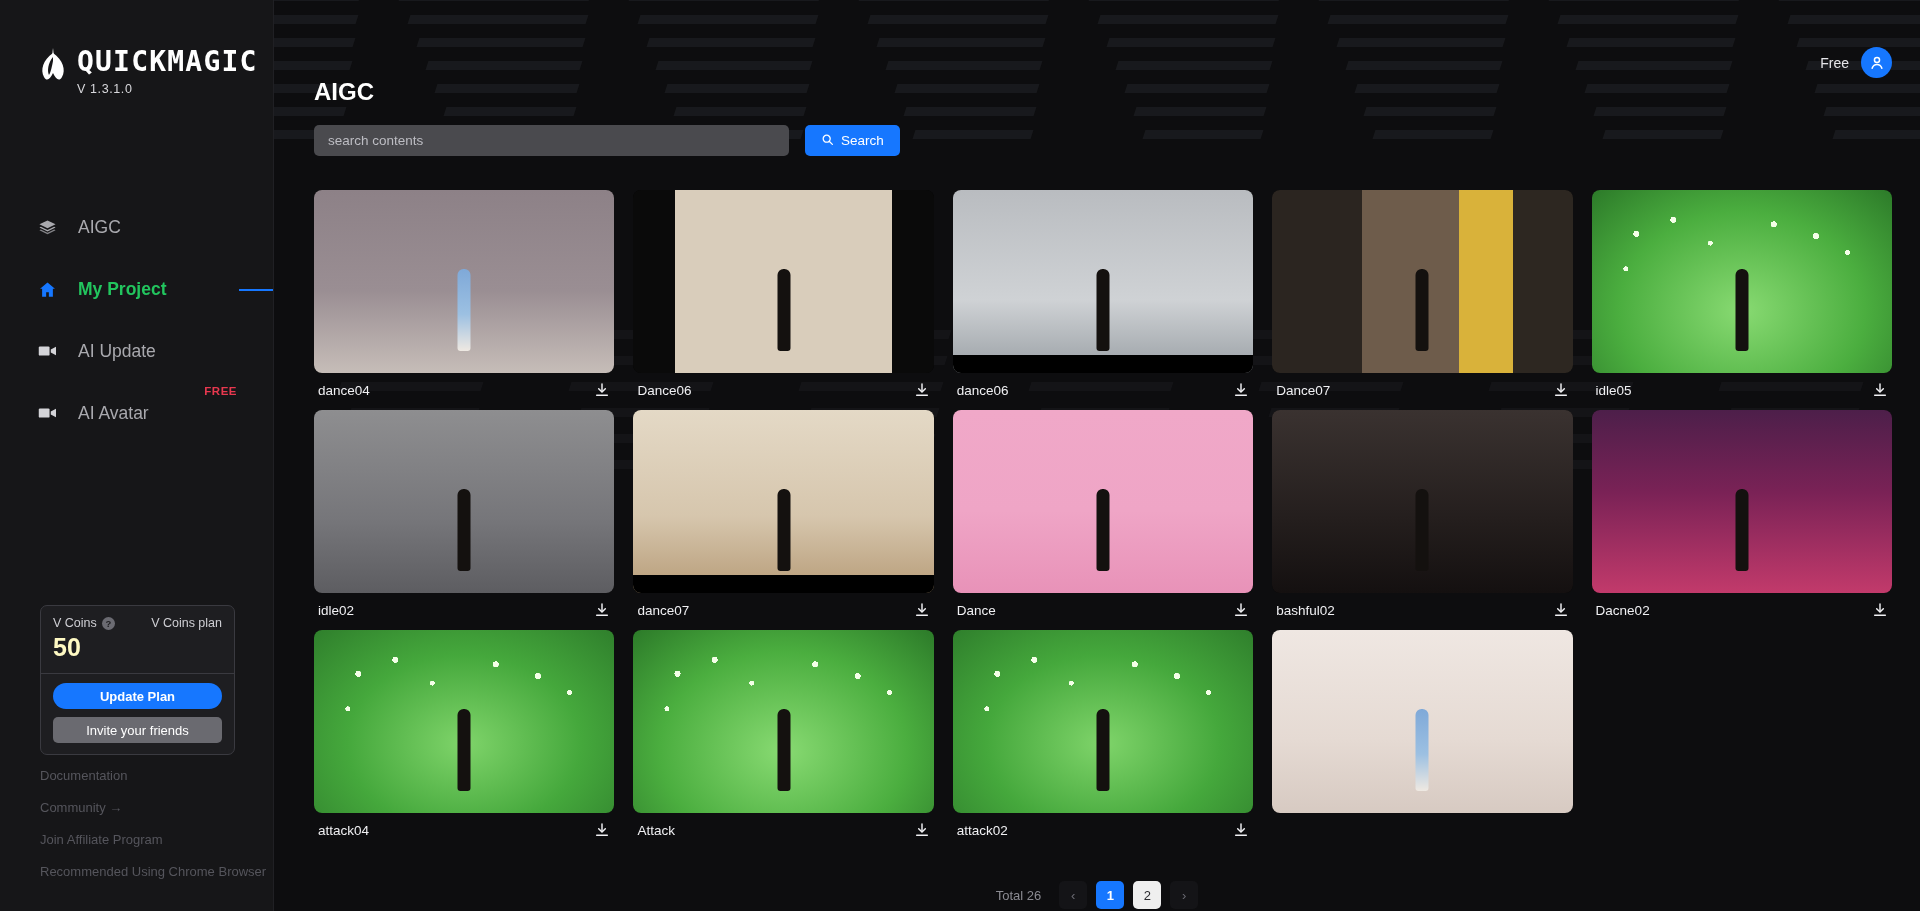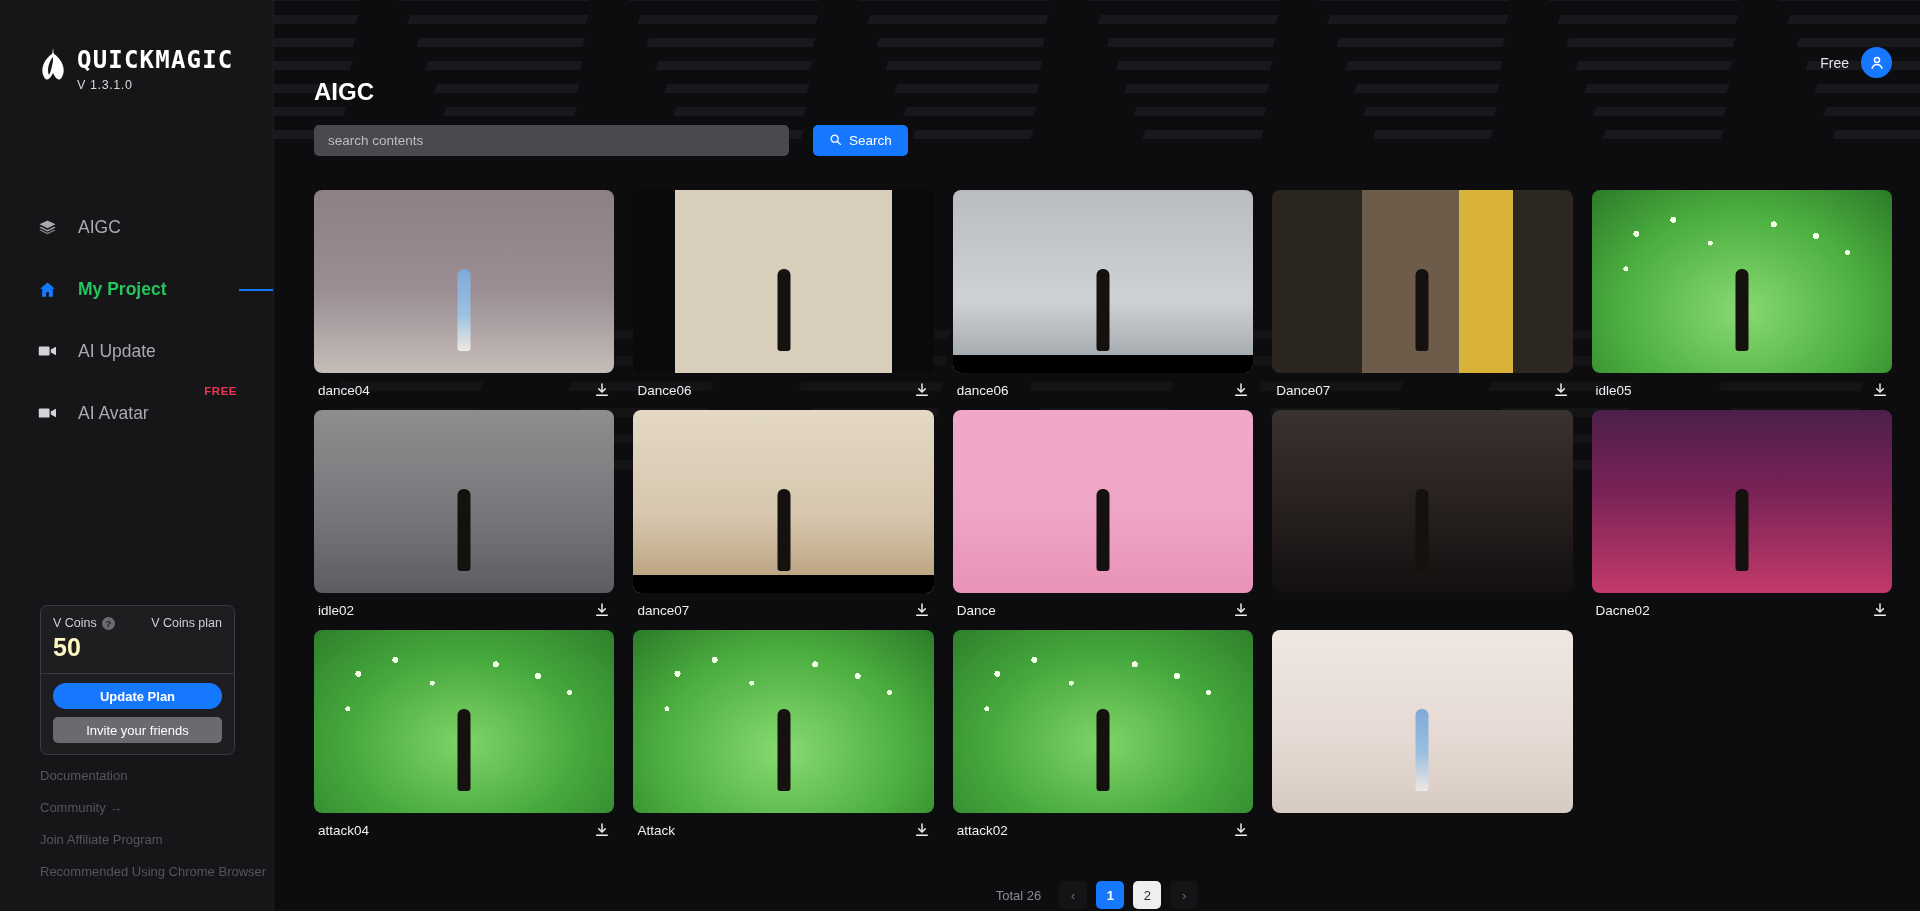--- a/index.html
+++ b/index.html
@@ -21,21 +21,21 @@
   
   .sidebar {
     position: absolute; left: 0; top: 0; width: 274px; height: 911px;
     background: #161618; z-index: 5;
     border-right: 1px solid #202024;
   }
   .brand { position: absolute; left: 36px; top: 48px; display: flex; align-items: flex-start; }
   .brand-mark { width: 34px; height: 40px; position: relative; margin-right: 7px; }
   .brand-txt { display: flex; flex-direction: column; }
   .brand-name {
-    color: #fff; font-size: 24px; font-weight: 700; letter-spacing: 1.2px;
+    color: #fff; font-size: 28px; font-weight: 700; letter-spacing: 1.2px;
     font-family: "DejaVu Sans Mono", monospace; line-height: 1;
   }
   .brand-ver { color: #d8d8dc; font-size: 12.5px; margin-top: 6px; letter-spacing: .6px; }
 
   .nav { position: absolute; left: 0; top: 196px; width: 100%; }
   .nav-item {
     display: flex; align-items: center; height: 62px; padding-left: 38px;
     position: relative; cursor: pointer;
   }
   .nav-icon { width: 26px; display: flex; align-items: center; justify-content: flex-start; }
@@ -83,21 +83,21 @@
 
   .topbar { position: absolute; right: 28px; top: 47px; display: flex; align-items: center; gap: 12px; }
   .plan-lbl { color: #e6e6ea; font-size: 14px; }
   .avatar {
     width: 31px; height: 31px; border-radius: 50%; background: #1677ff;
     display: flex; align-items: center; justify-content: center;
   }
 
   .page-title { position: absolute; left: 40px; top: 78px; color: #fff; font-size: 24px; font-weight: 700; }
 
-  .searchrow { position: absolute; left: 40px; top: 125px; display: flex; align-items: center; gap: 24px; }
+  .searchrow { position: absolute; left: 40px; top: 125px; display: flex; align-items: center; gap: 16px; }
   .search-input {
     width: 475px; height: 31px; background: #4a4a4e; border: none; border-radius: 5px;
     color: #e4e4e8; font-size: 13.5px; padding: 0 14px; font-family: inherit; outline: none;
   }
   .search-input::placeholder { color: #bdbdc3; }
   .btn-search {
     height: 31px; padding: 0 16px; background: #1677ff; border: none; border-radius: 5px;
     color: #fff; font-size: 13.5px; cursor: pointer; font-family: inherit;
     display: flex; align-items: center; gap: 7px;
   }
@@ -521,20 +521,28 @@
               <path d="M4 20h16"></path>
             </svg></span>
       </div>
     </div>
     <div class="card">
       <div class="thumb ">
         <div class="scene s-black">
           <div class="figure fig-dark"></div>
         </div>
       </div>
+      <div class="cardfoot">
+        <span class="cardname">bashful02</span>
+        <span class="dl"><svg viewBox="0 0 24 24" fill="none" stroke="#f0f0f3" stroke-width="2.2" stroke-linecap="round">
+              <path d="M12 3v11"></path>
+              <path d="M7 10l5 5 5-5"></path>
+              <path d="M4 20h16"></path>
+            </svg></span>
+      </div>
     </div>
     <div class="card">
       <div class="thumb ">
         <div class="scene s-neon">
           <div class="figure fig-dark"></div>
         </div>
       </div>
       <div class="cardfoot">
         <span class="cardname">Dacne02</span>
         <span class="dl"><svg viewBox="0 0 24 24" fill="none" stroke="#f0f0f3" stroke-width="2.2" stroke-linecap="round">

